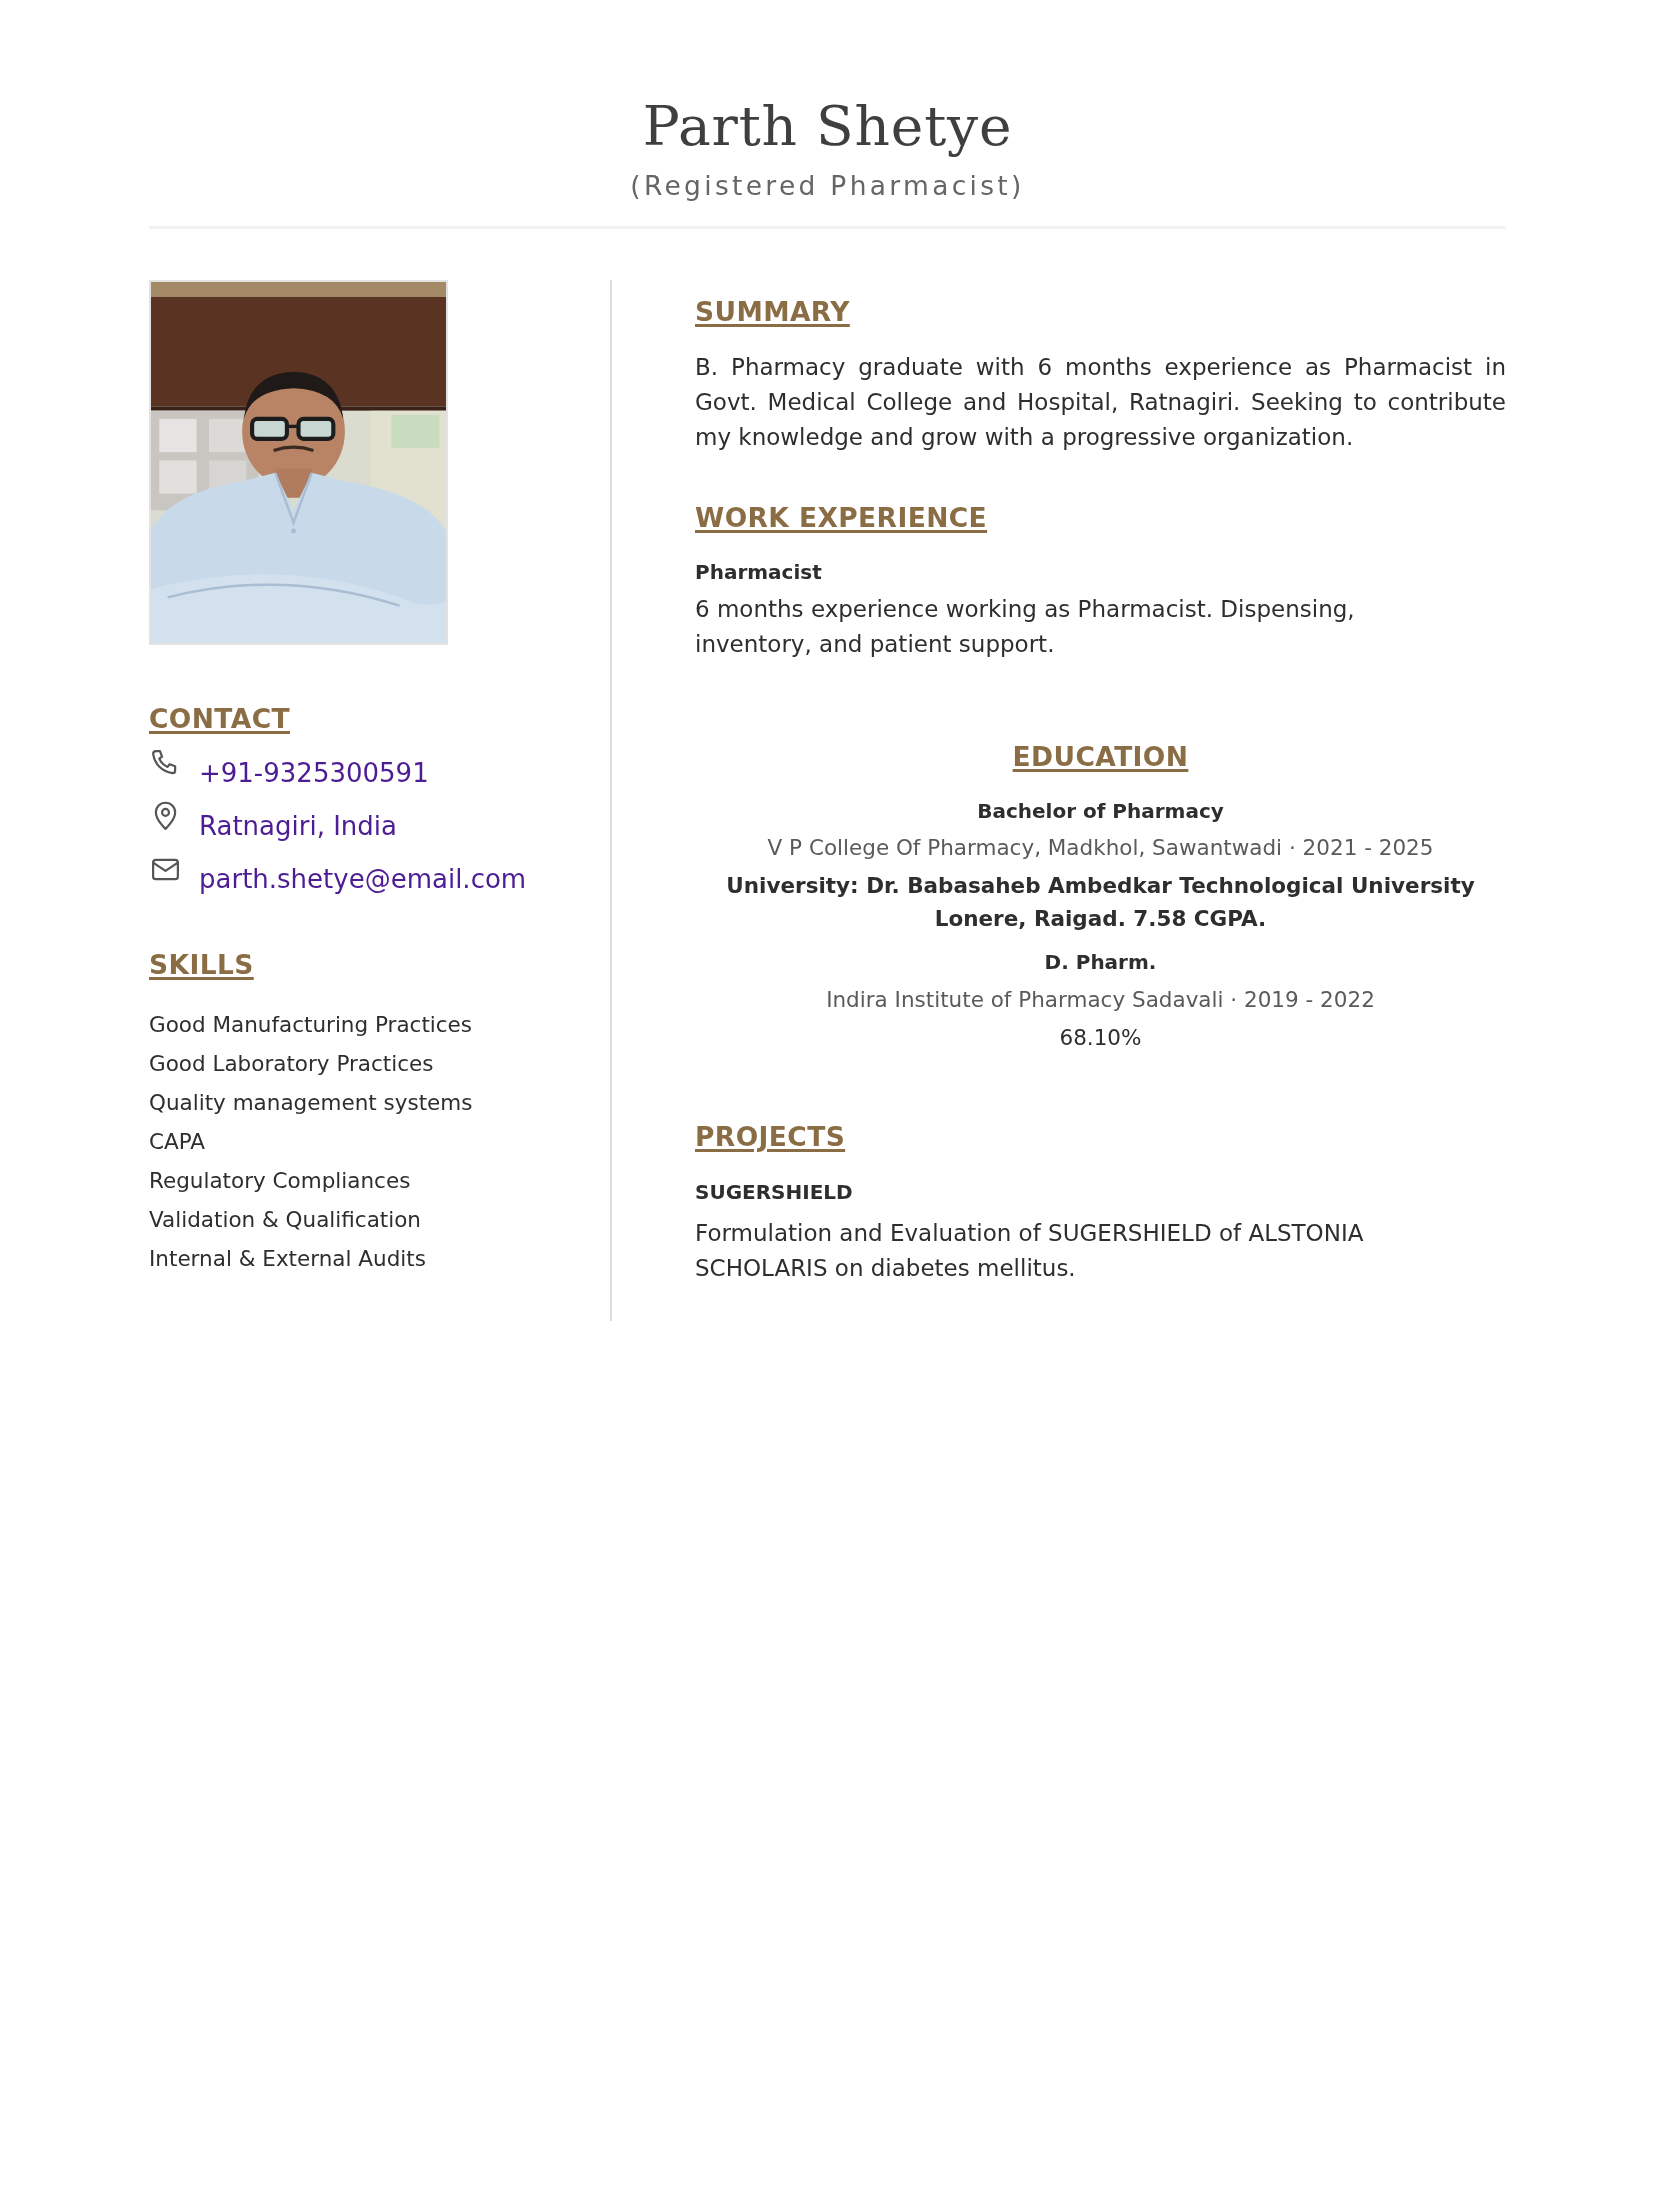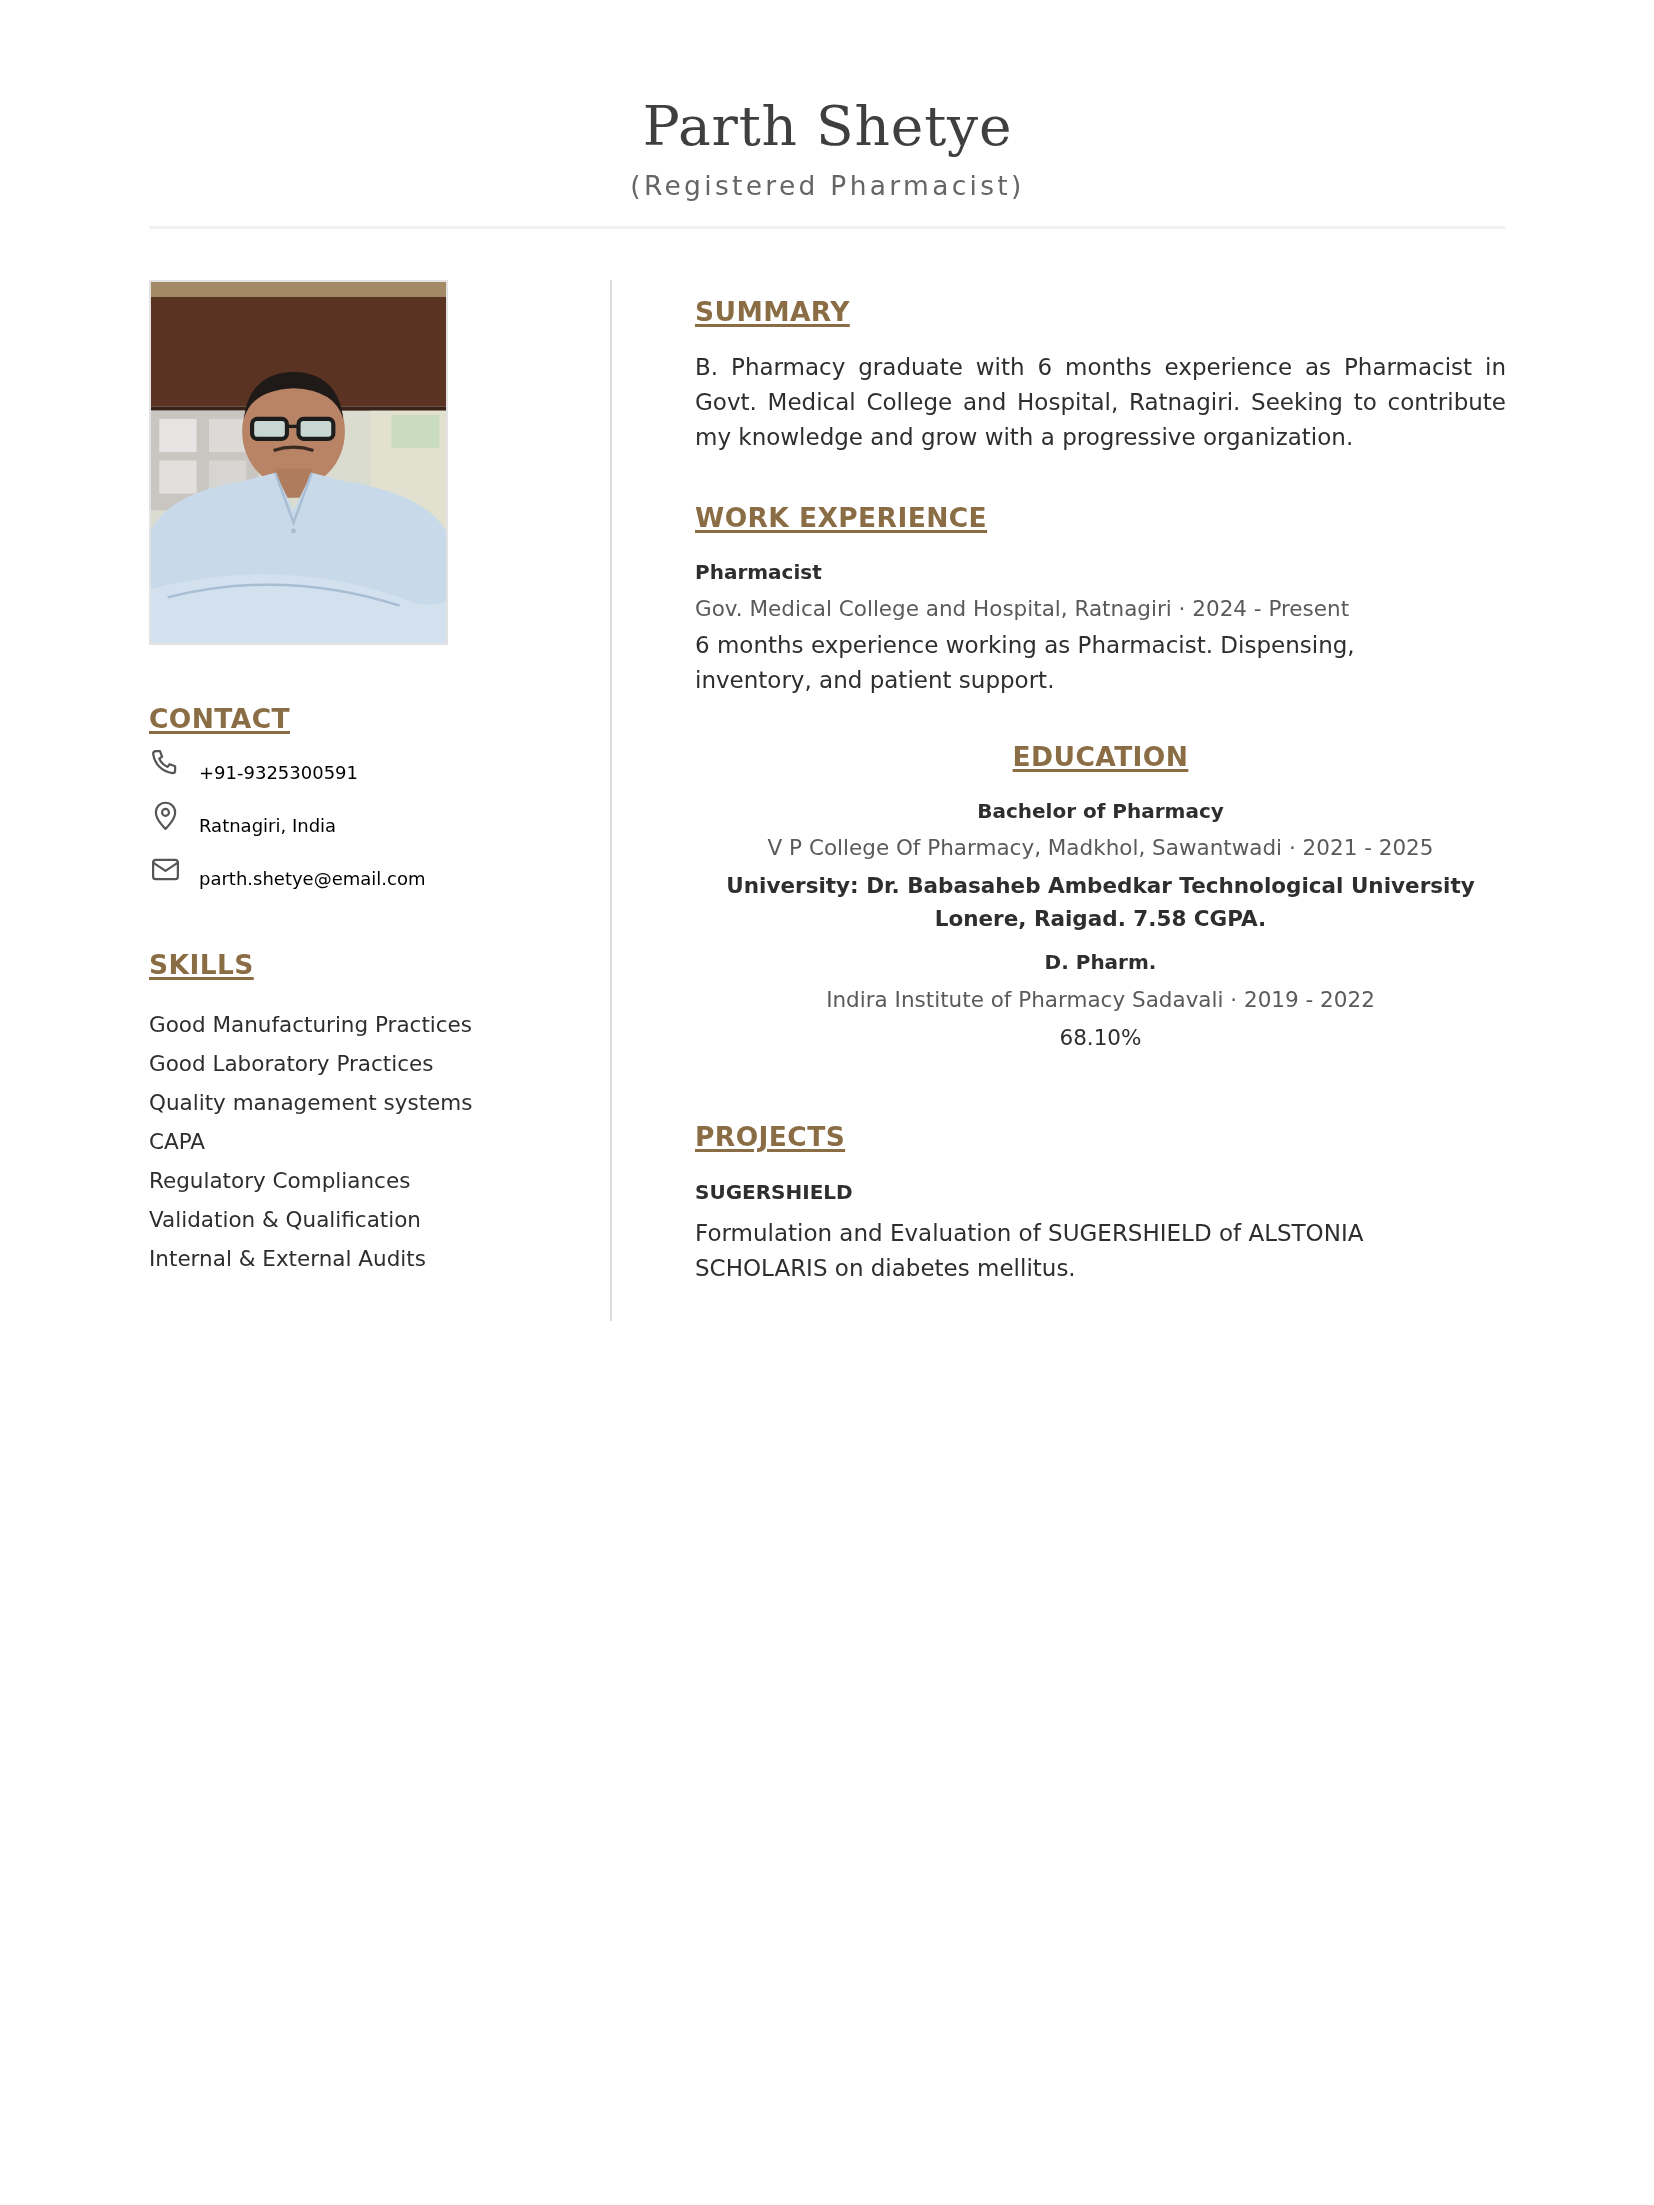--- a/index.html
+++ b/index.html
@@ -17,21 +17,21 @@
     .photo { width: 299px; height: 365px; border: 2.5px solid #e2e2e2; position: relative; overflow: hidden; background: #cfdbe6; }
     .photo svg { display: block; width: 100%; height: 100%; }
 
     .sec-title { font-size: 26.5px; line-height: 33px; font-weight: 700; color: #8b6d45; text-decoration: underline; text-decoration-thickness: 2.5px; text-underline-offset: 3.3px; letter-spacing: 0.4px; }
 
     .contact-title { position: absolute; top: 422px; left: 0; }
     .contact-list { position: absolute; top: 467px; left: 0; width: 414px; }
     .contact-item { position: relative; height: 53px; }
     .contact-icon { position: absolute; left: 0; top: 0; width: 33px; height: 33px; color: #555555; }
     .contact-icon svg { width: 33px; height: 33px; display: block; }
-    .contact-text { position: absolute; left: 50px; top: 11.6px; font-size: 18px; line-height: 28px; color: #000000; }
+    .contact-text { position: absolute; left: 50px; top: 11.6px; font-size: 26px; line-height: 28px; color: #4c1d95; }
 
     .skills-title { position: absolute; top: 668px; left: 0; }
     .skills-list { position: absolute; top: 725px; left: 0; list-style: none; }
     .skills-list li { font-size: 21.5px; line-height: 39px; height: 39px; color: #2e2e2e; }
 
     .right { position: absolute; left: 695px; top: 280px; width: 811px; }
     .section { position: absolute; left: 0; width: 811px; }
     .para { font-size: 23px; line-height: 35px; color: #2e2e2e; }
     .justify { text-align: justify; }
     .item-title { font-size: 20px; line-height: 33px; font-weight: 700; color: #2e2e2e; }
@@ -127,21 +127,20 @@
 
   <div class="section" style="top:15px;">
     <div class="sec-title">SUMMARY</div>
     <div class="para justify" style="margin-top:21.5px;">B. Pharmacy graduate with 6 months experience as Pharmacist in Govt. Medical College and Hospital, Ratnagiri. Seeking to contribute my knowledge and grow with a progressive organization.</div>
   </div>
 
   <div class="section" style="top:221px;">
     <div class="sec-title">WORK EXPERIENCE</div>
     <div style="margin-top:21.5px;">
       <div class="item-title">Pharmacist</div>
-      <div class="item-meta" style="margin-top:3.3px;">Gov. Medical College and Hospital, Ratnagiri · 2024 - Present</div>
       <div class="item-desc" style="margin-top:3.3px; width:744px;">6 months experience working as Pharmacist. Dispensing, inventory, and patient support.</div>
     </div>
   </div>
 
   <div class="section" style="top:460px;text-align:center;">
     <div class="sec-title">EDUCATION</div>
     <div style="margin-top:21.5px;">
       <div class="item-title">Bachelor of Pharmacy</div>
       <div class="item-meta" style="margin-top:3.3px;">V P College Of Pharmacy, Madkhol, Sawantwadi · 2021 - 2025</div>
       <div class="item-desc-sm" style="margin-top:5px;font-weight:bold;">University: Dr. Babasaheb Ambedkar Technological University Lonere, Raigad. 7.58 CGPA.</div>

